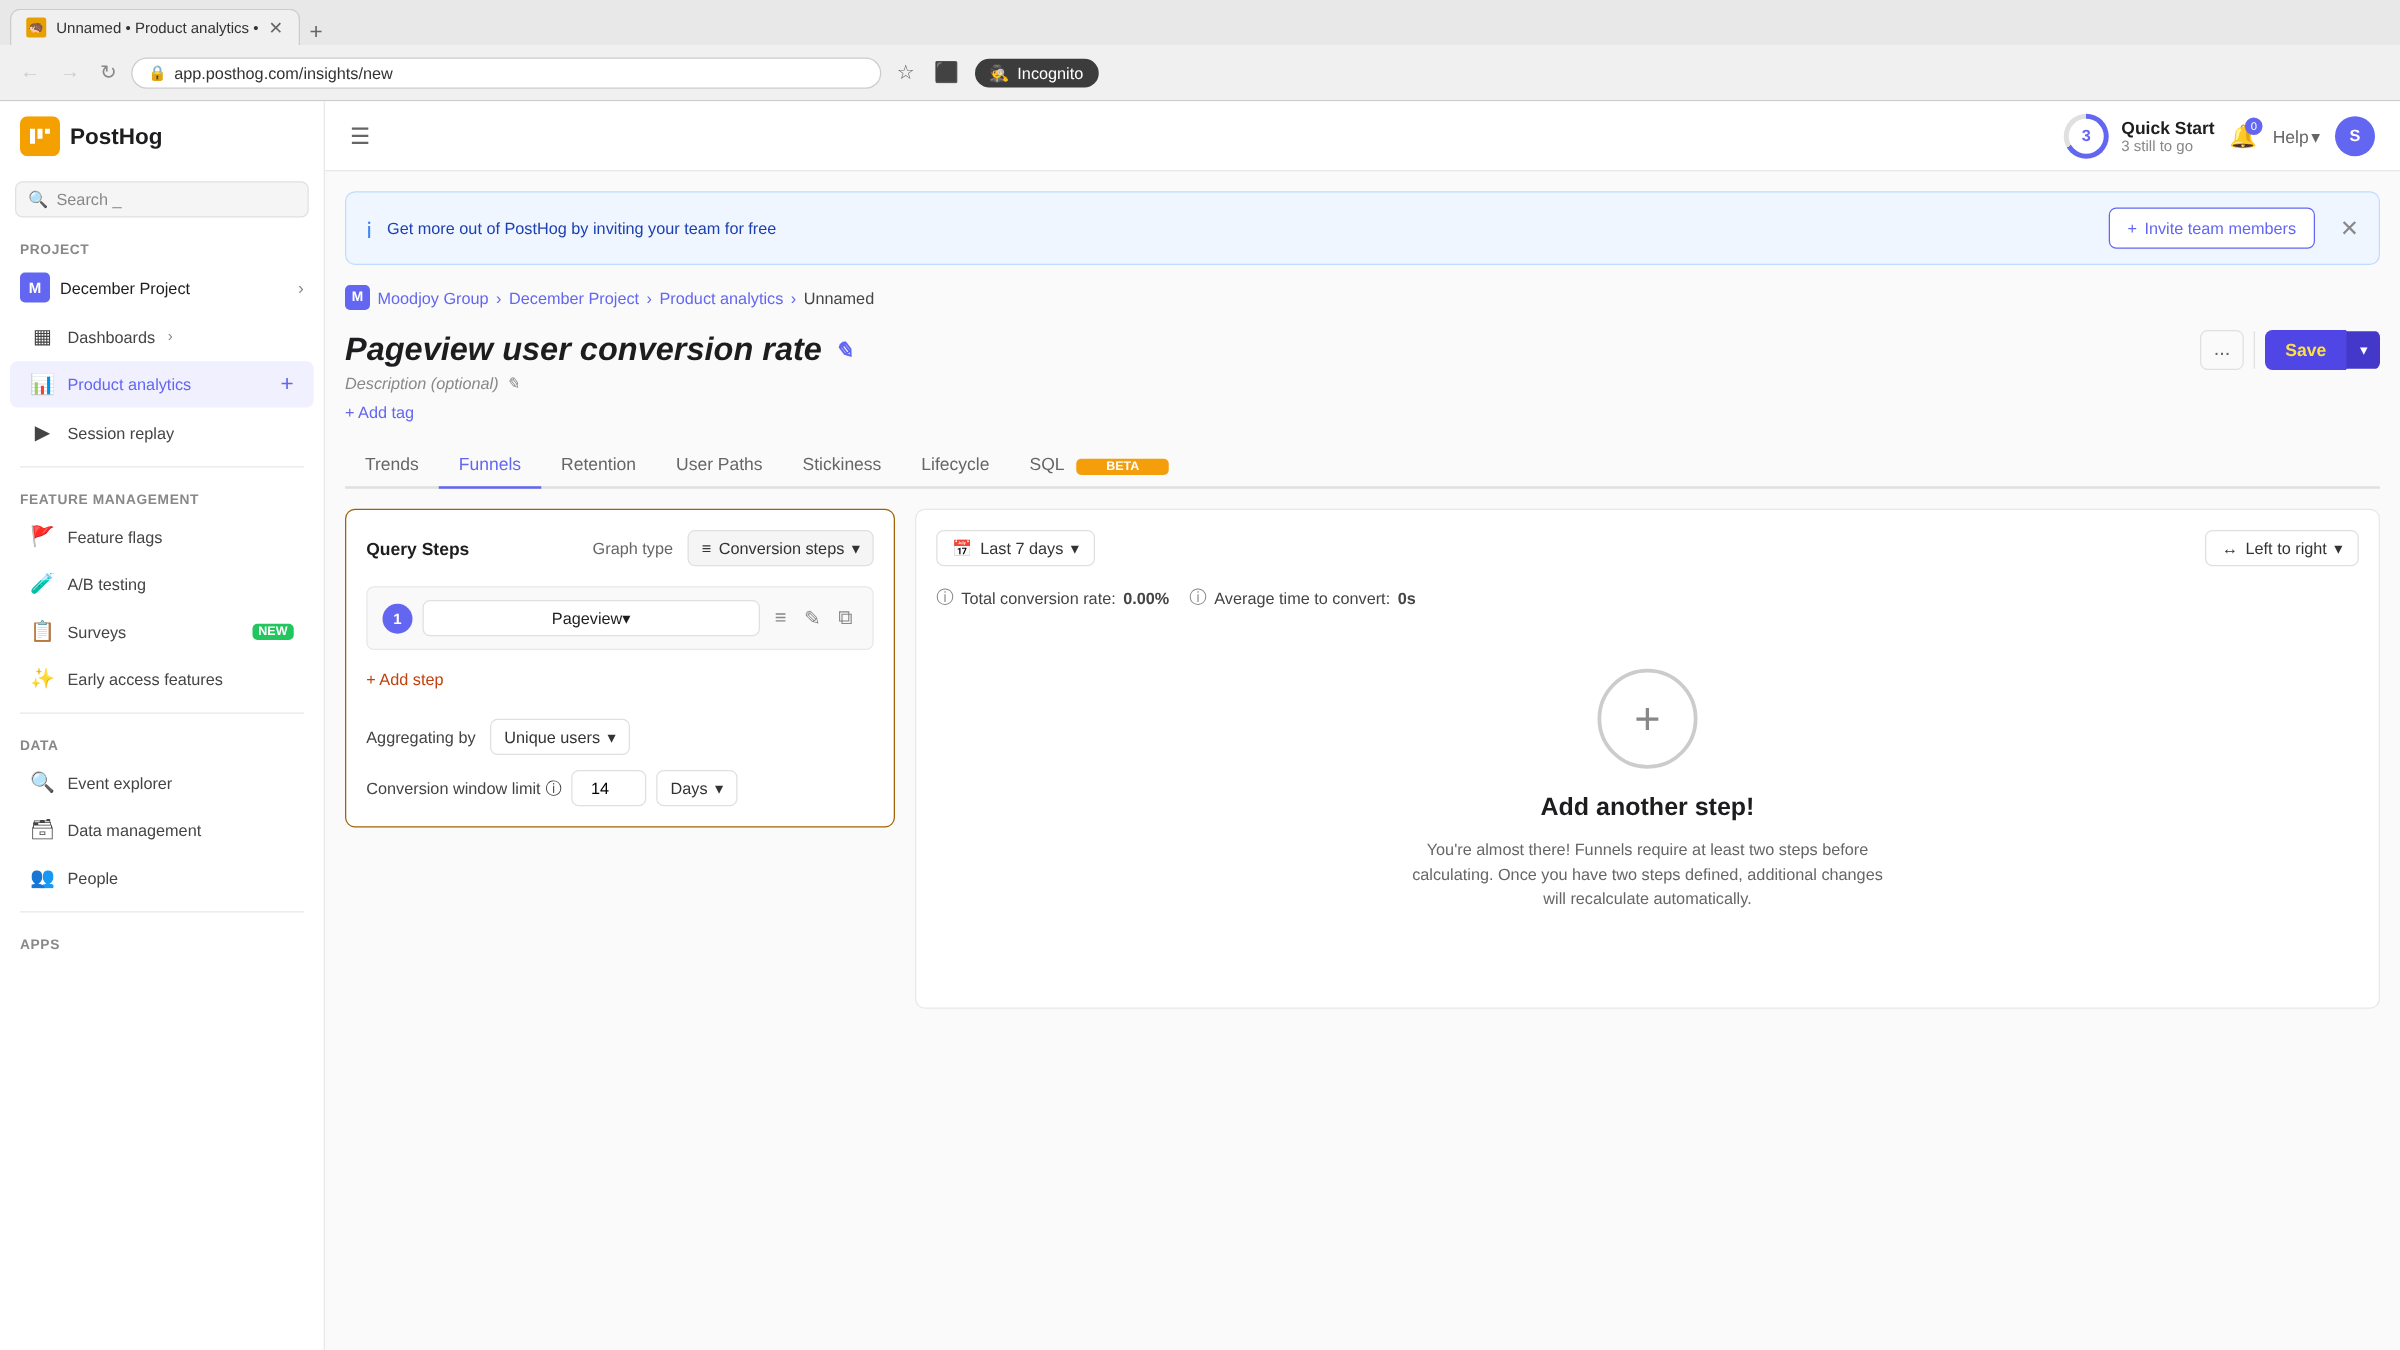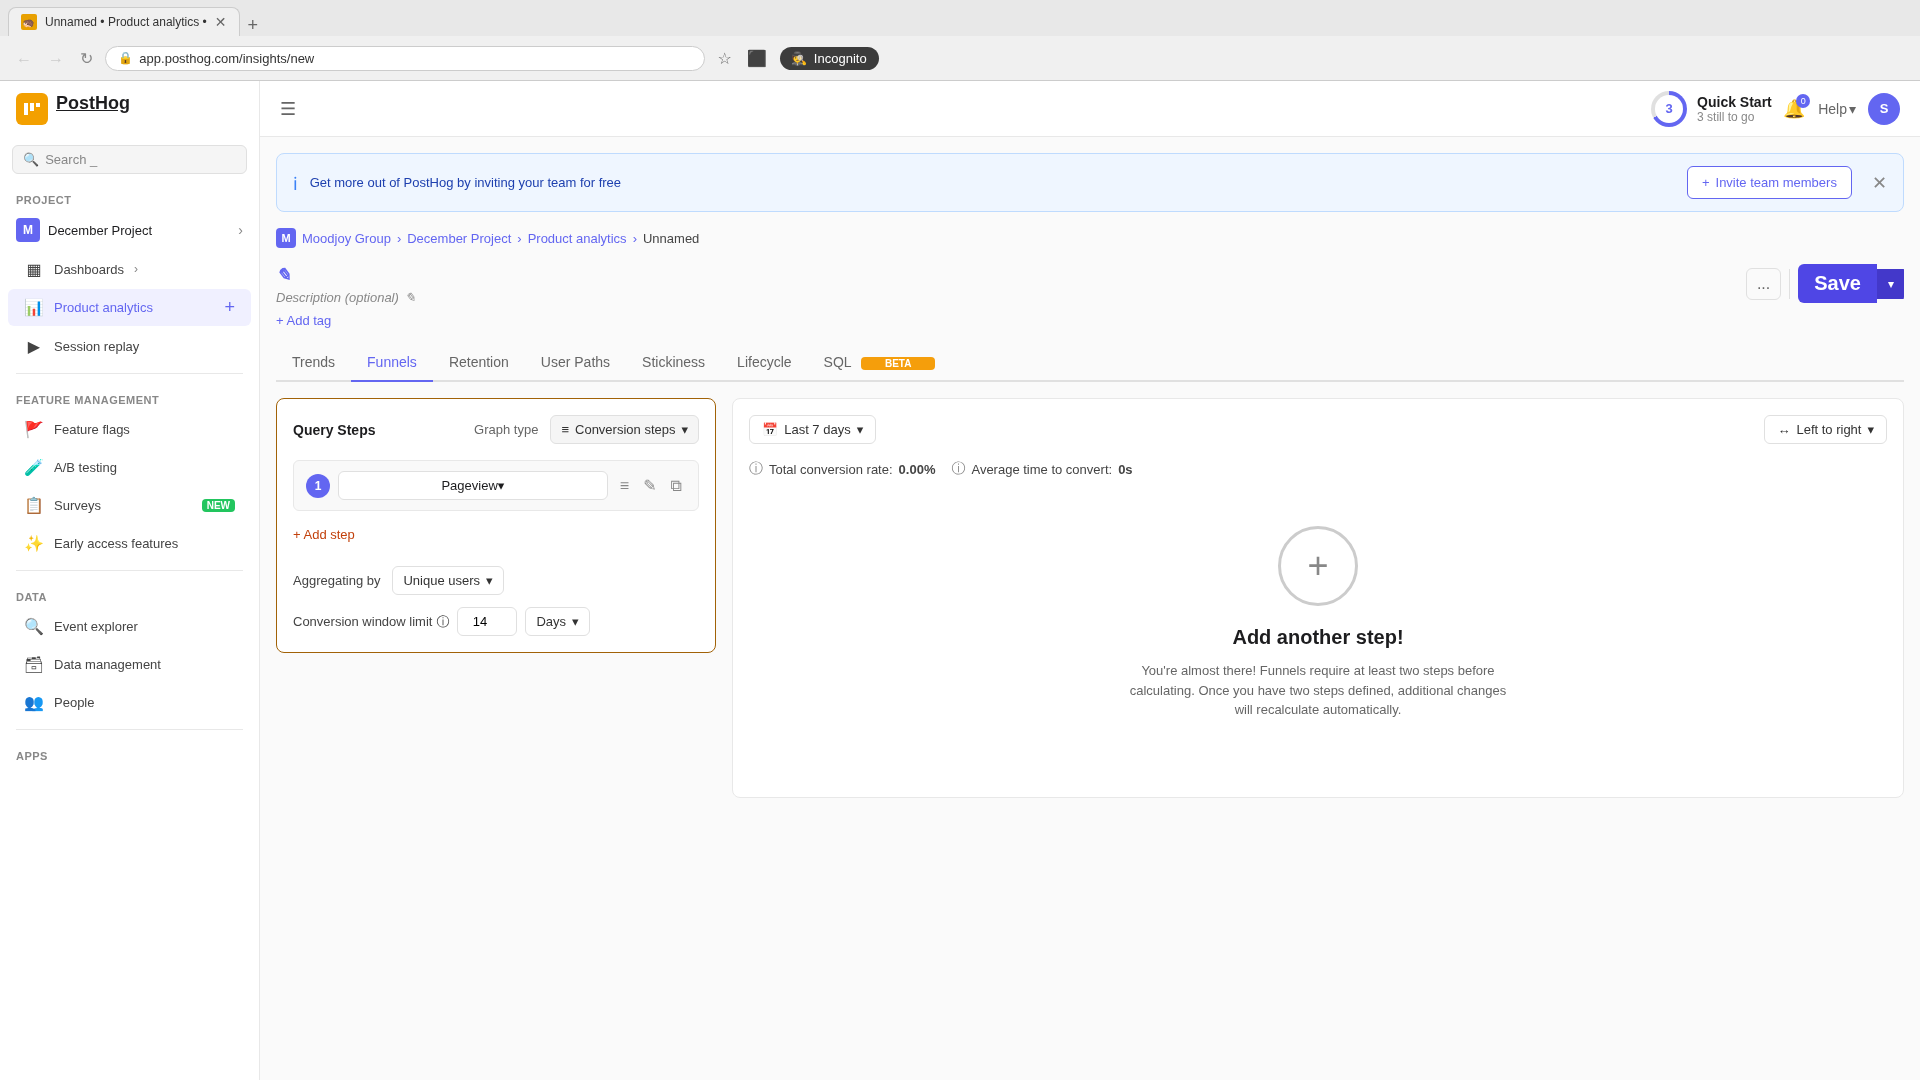--- a/index.html
+++ b/index.html
@@ -19,21 +19,21 @@
     .address-bar-lock { color: #666; margin-right: 6px; font-size: 12px; }
     .star-btn, .cast-btn { background: none; border: none; cursor: pointer; color: #666; font-size: 16px; padding: 4px; }
     .incognito-badge { display: flex; align-items: center; gap: 6px; background: #3c3c3c; color: white; border-radius: 20px; padding: 4px 12px; font-size: 13px; }
 
     
     .app { display: flex; height: calc(1080px - 80px); }
 
     
     .sidebar { width: 260px; background: white; border-right: 1px solid #e8e8e8; display: flex; flex-direction: column; overflow-y: auto; flex-shrink: 0; }
     .sidebar-header { padding: 12px 16px; }
-    .posthog-logo { display: flex; align-items: flex-start; gap: 8px; text-decoration: underline; }
+    .posthog-logo { display: flex; align-items: center; gap: 8px; }
     .posthog-logo .logo-icon { width: 32px; height: 32px; }
     .posthog-logo .logo-text { font-size: 18px; font-weight: 700; color: #1d1d1f; }
     .search-bar { margin: 8px 12px; display: flex; align-items: center; gap: 6px; background: #f5f5f5; border: 1px solid #e0e0e0; border-radius: 6px; padding: 6px 10px; color: #888; font-size: 13px; cursor: text; }
     .sidebar-section-label { font-size: 11px; font-weight: 600; color: #888; text-transform: uppercase; letter-spacing: 0.5px; padding: 12px 16px 4px; }
     .sidebar-project { display: flex; align-items: center; gap: 8px; padding: 8px 16px; cursor: pointer; }
     .project-avatar { width: 24px; height: 24px; background: #6366f1; border-radius: 4px; color: white; font-size: 12px; font-weight: 600; display: flex; align-items: center; justify-content: center; }
     .project-name { font-size: 13px; font-weight: 500; }
     .project-chevron { margin-left: auto; color: #888; }
     .nav-item { display: flex; align-items: center; gap: 10px; padding: 8px 16px; cursor: pointer; border-radius: 6px; margin: 1px 8px; color: #444; font-size: 13px; position: relative; }
     .nav-item.active { background: #f0f0ff; color: #6366f1; font-weight: 500; }
@@ -80,21 +80,21 @@
 
     
     .insight-header { display: flex; align-items: flex-start; margin-bottom: 8px; }
     .insight-title-area { flex: 1; }
     .insight-title { font-size: 26px; font-style: italic; font-weight: 600; color: #1d1d1f; display: flex; align-items: center; gap: 10px; }
     .edit-icon { color: #6366f1; font-size: 18px; cursor: pointer; }
     .insight-desc { color: #888; font-size: 13px; font-style: italic; display: flex; align-items: center; gap: 6px; margin-top: 4px; cursor: pointer; }
     .insight-actions { display: flex; align-items: center; gap: 8px; }
     .more-btn { background: none; border: 1px solid #e0e0e0; border-radius: 6px; padding: 6px 10px; cursor: pointer; color: #666; font-size: 16px; }
     .save-btn { display: flex; align-items: center; gap: 0; border-radius: 6px; overflow: hidden; }
-    .save-main { background: #4f46e5; color: #ffffff; border: none; padding: 8px 16px; font-size: 20px; font-weight: 600; cursor: pointer; }
+    .save-main { background: #4f46e5; color: #fde047; border: none; padding: 8px 16px; font-size: 14px; font-weight: 600; cursor: pointer; }
     .save-dropdown { background: #4338ca; color: white; border: none; border-left: 1px solid #4338ca; padding: 8px 10px; cursor: pointer; font-size: 12px; }
 
     
     .add-tag { display: flex; align-items: center; gap: 4px; color: #6366f1; font-size: 13px; cursor: pointer; margin-bottom: 16px; }
 
     
     .insight-tabs { display: flex; gap: 0; border-bottom: 2px solid #e0e0e0; margin-bottom: 16px; }
     .tab { padding: 10px 16px; font-size: 14px; color: #666; cursor: pointer; border-bottom: 2px solid transparent; margin-bottom: -2px; }
     .tab.active { color: #6366f1; border-bottom-color: #6366f1; font-weight: 500; }
     .tab-badge-beta { background: #f59e0b; color: white; font-size: 10px; font-weight: 700; padding: 1px 24px; border-radius: 4px; margin-left: 6px; }
@@ -313,20 +313,21 @@
           <span class="breadcrumb-item">December Project</span>
           <span>›</span>
           <span class="breadcrumb-item">Product analytics</span>
           <span>›</span>
           <span class="breadcrumb-current">Unnamed</span>
         </div>
 
         <div class="insight-header">
           <div class="insight-title-area">
             <div class="insight-title">
+              <span>Pageview user conversion rate</span>
               <span class="edit-icon">✎</span>
             </div>
             <div class="insight-desc">
               <span>Description (optional)</span>
               <span>✎</span>
             </div>
           </div>
           <div class="insight-actions">
             <button class="more-btn">...</button>
             <div style="width:1px;height:30px;background:#e0e0e0;"></div>

